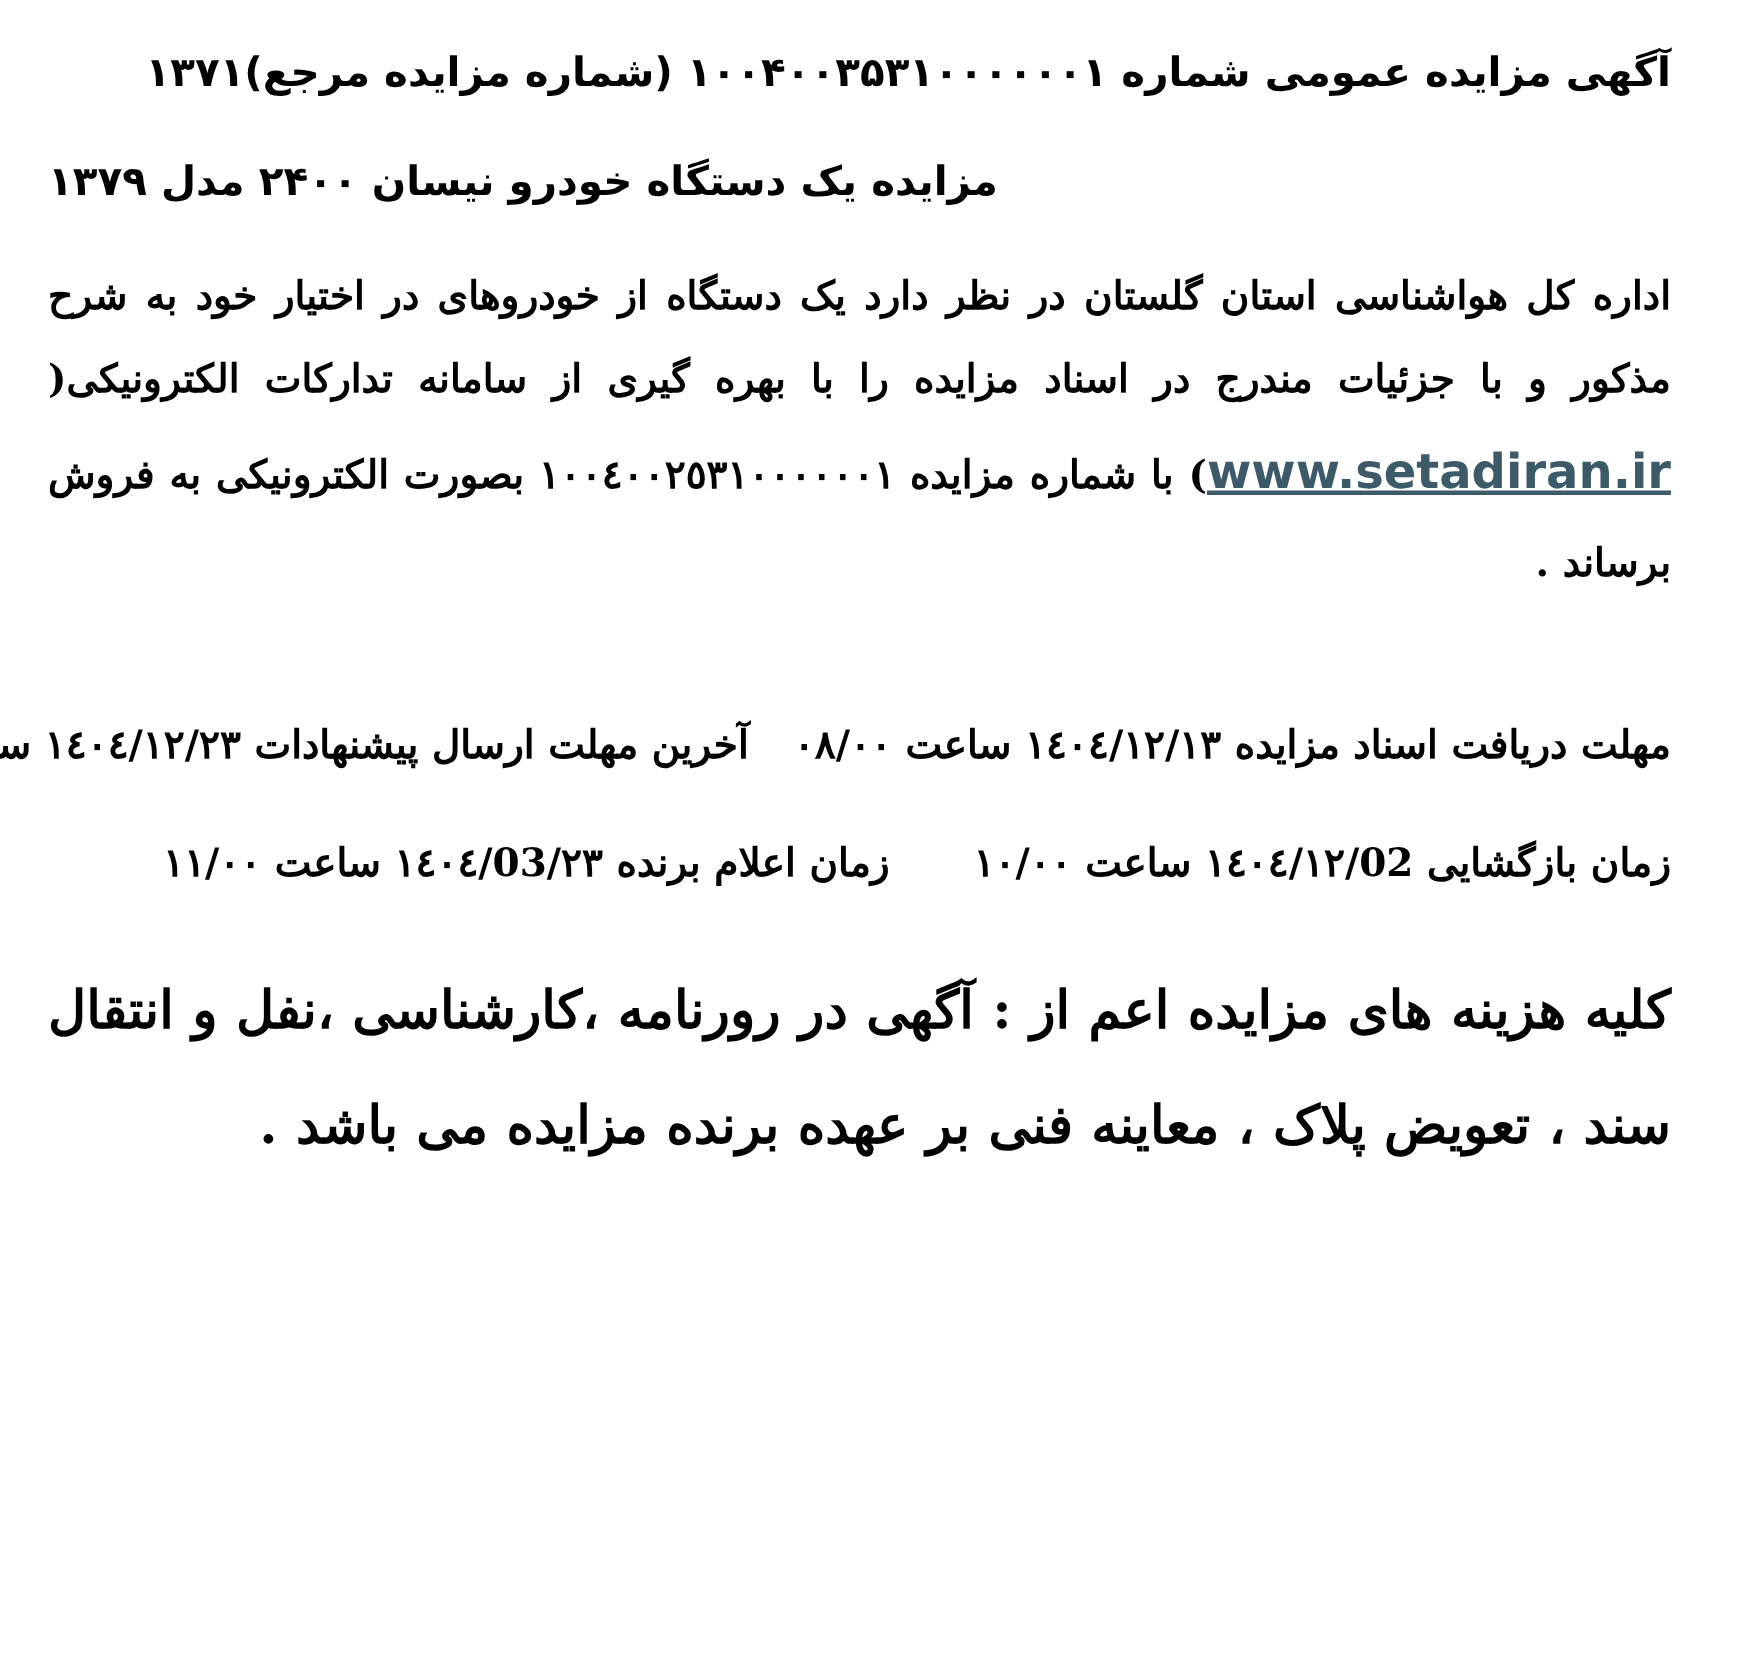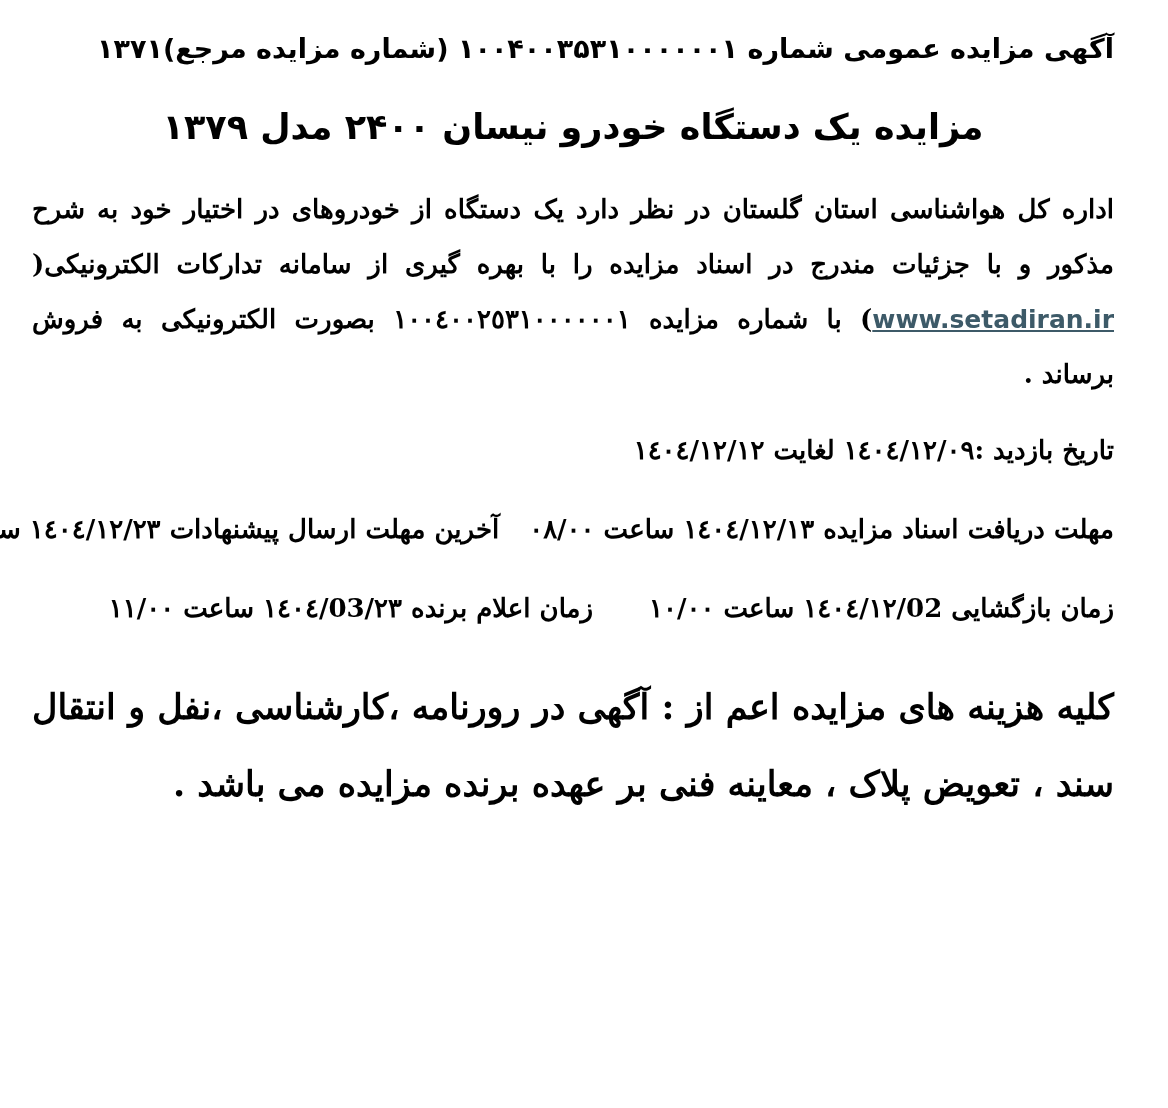--- a/index.html
+++ b/index.html
@@ -26,36 +26,36 @@
     font-family: "DejaVu Sans", sans-serif;
     font-size: 27px;
     font-weight: bold;
     text-align: right;
     line-height: 1.4;
     letter-spacing: 0;
   }
   .title2 {
     margin: 35px 0 0 0;
     font-family: "DejaVu Sans", sans-serif;
-    font-size: 35px;
+    font-size: 27px;
     font-weight: bold;
-    text-align: center;
+    text-align: left;
     line-height: 1.4;
   }
   .intro {
     margin: 30px 0 0 0;
     font-size: 26px;
     font-weight: bold;
     line-height: 2.12;
     text-align: justify;
     text-justify: inter-word;
   }
   .link {
     font-family: "DejaVu Sans", sans-serif;
-    font-size: 25px;
+    font-size: 32px;
     font-weight: bold;
     white-space: nowrap;
   }
   .row {
     display: flex;
     align-items: baseline;
     font-size: 26px;
     font-weight: bold;
     line-height: 1.3;
     white-space: nowrap;
@@ -77,21 +77,20 @@
 
 <div class="page">
 
   <h1 class="title1">آگهی مزایده عمومی شماره ۱۰۰۴۰۰۳۵۳۱۰۰۰۰۰۰۱ (شماره مزایده مرجع)۱۳۷۱</h1>
 
   <h2 class="title2">مزایده یک دستگاه خودرو نیسان ۲۴۰۰ مدل ۱۳۷۹</h2>
 
   <p class="intro"><span>اداره کل هواشناسی استان گلستان در نظر دارد یک دستگاه از خودروهای در اختیار خود به شرح مذکور و با جزئیات مندرج در اسناد مزایده را با بهره گیری از سامانه تدارکات الکترونیکی( </span><a class="link" href="#" style="color: rgb(61, 90, 104);">www.setadiran.ir</a><span>) با شماره مزایده ١٠٠٤٠٠٢٥٣١٠٠٠٠٠٠١ بصورت الکترونیکی به فروش برساند .</span></p>
 
   <div class="row row1">
-    <span>تاریخ بازدید :١٤٠٤/١٢/٠٩ لغایت ١٤٠٤/١٢/١٢</span>
   </div>
 
   <div class="row row2">
     <span>مهلت دریافت اسناد مزایده ١٤٠٤/١٢/١٣ ساعت ٠٨/٠٠</span>
     <span>آخرین مهلت ارسال پیشنهادات ١٤٠٤/١٢/٢٣ ساعت ٠٩/٠٠</span>
   </div>
 
   <div class="row row3">
     <span>زمان بازگشایی ١٤٠٤/١٢/02 ساعت ١٠/٠٠</span>
     <span>زمان اعلام برنده ١٤٠٤/03/٢٣ ساعت ١١/٠٠</span>

